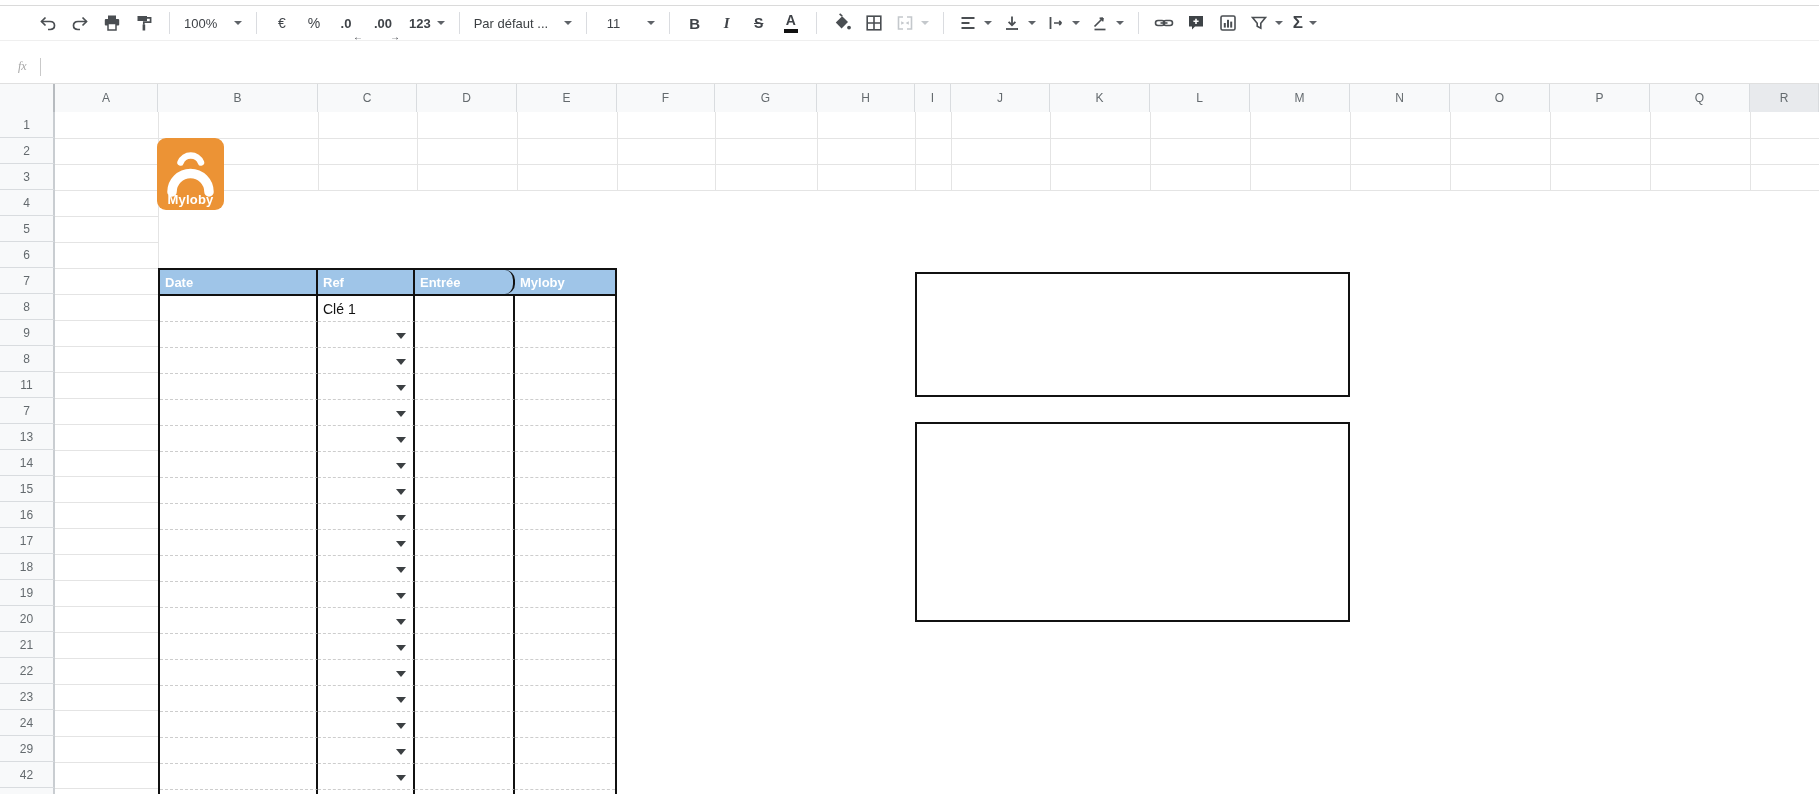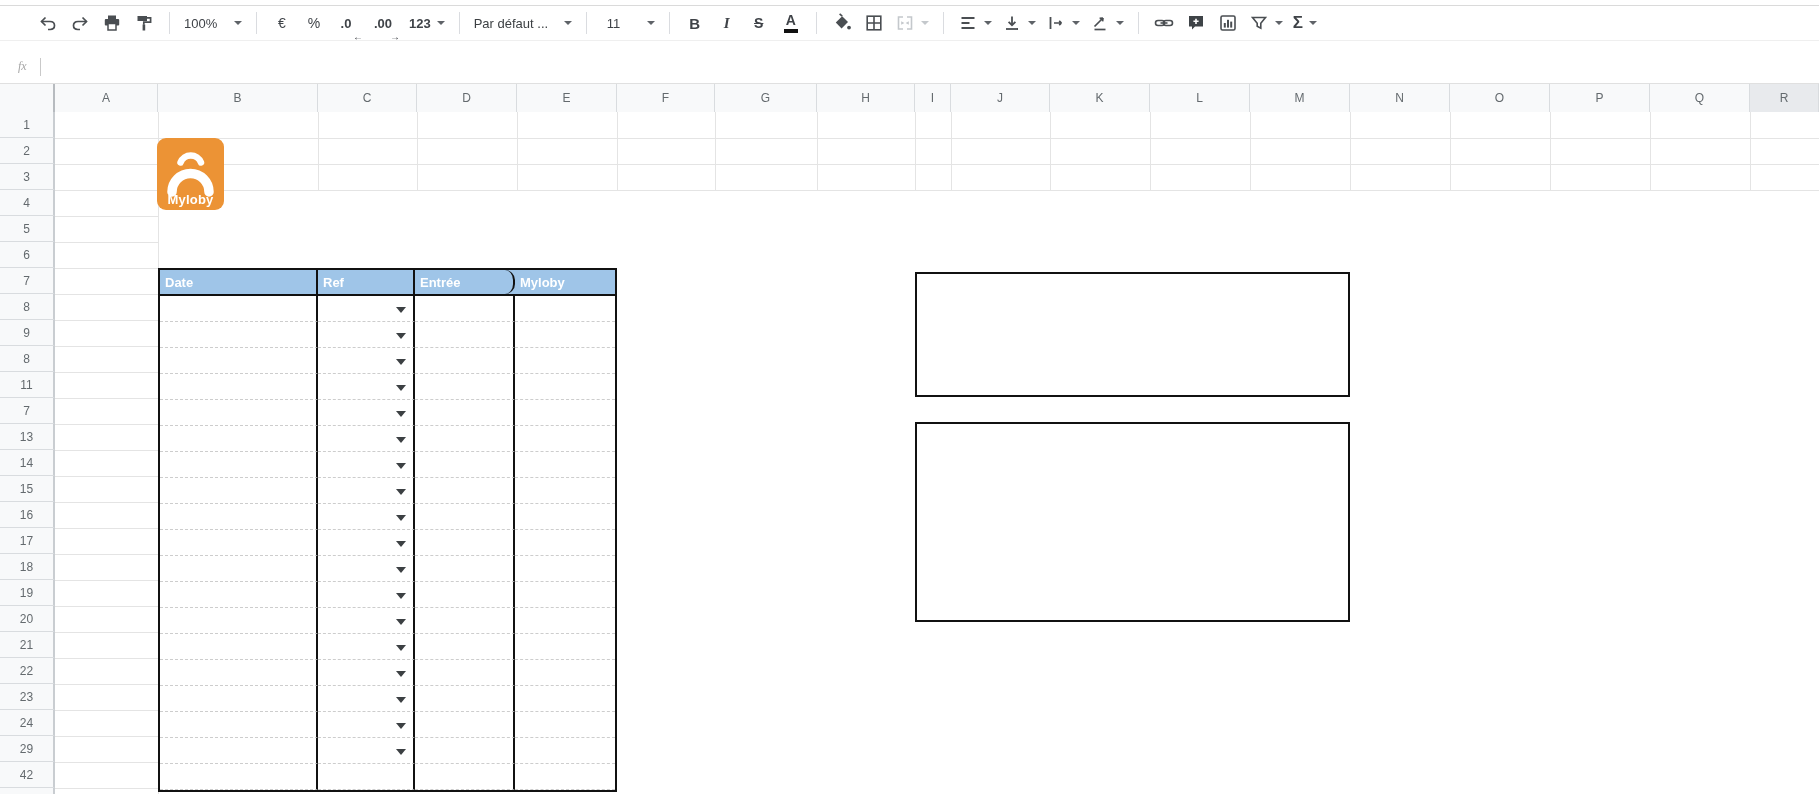--- a/index.html
+++ b/index.html
@@ -422,20 +422,26 @@
   <div class="sheet-table">
     <div class="thead">
       <div class="thcell w0" style="background: rgb(159, 197, 232);">Date</div>
       <div class="thcell w1" style="background: rgb(159, 197, 232);">Ref</div>
       <div class="thcell w2" style="background: rgb(159, 197, 232); border-radius: 10px;">Entrée</div>
       <div class="thcell w3" style="background: rgb(159, 197, 232);">Myloby</div>
     </div>
     <div id="table-body">
         <div class="trow">
           <div class="tcell" style="width: 158px;"></div>
+          <div class="tcell" style="width: 97px;">Clé 1</div>
+          <div class="tcell" style="width: 100px;"></div>
+          <div class="tcell" style="width: 100px;"></div>
+        </div>
+        <div class="trow">
+          <div class="tcell" style="width: 158px;"></div>
           <div class="tcell" style="width: 97px;">
             <span class="cdd"></span>
           </div>
           <div class="tcell" style="width: 100px;"></div>
           <div class="tcell" style="width: 100px;"></div>
         </div>
         <div class="trow">
           <div class="tcell" style="width: 158px;"></div>
           <div class="tcell" style="width: 97px;">
             <span class="cdd"></span>

